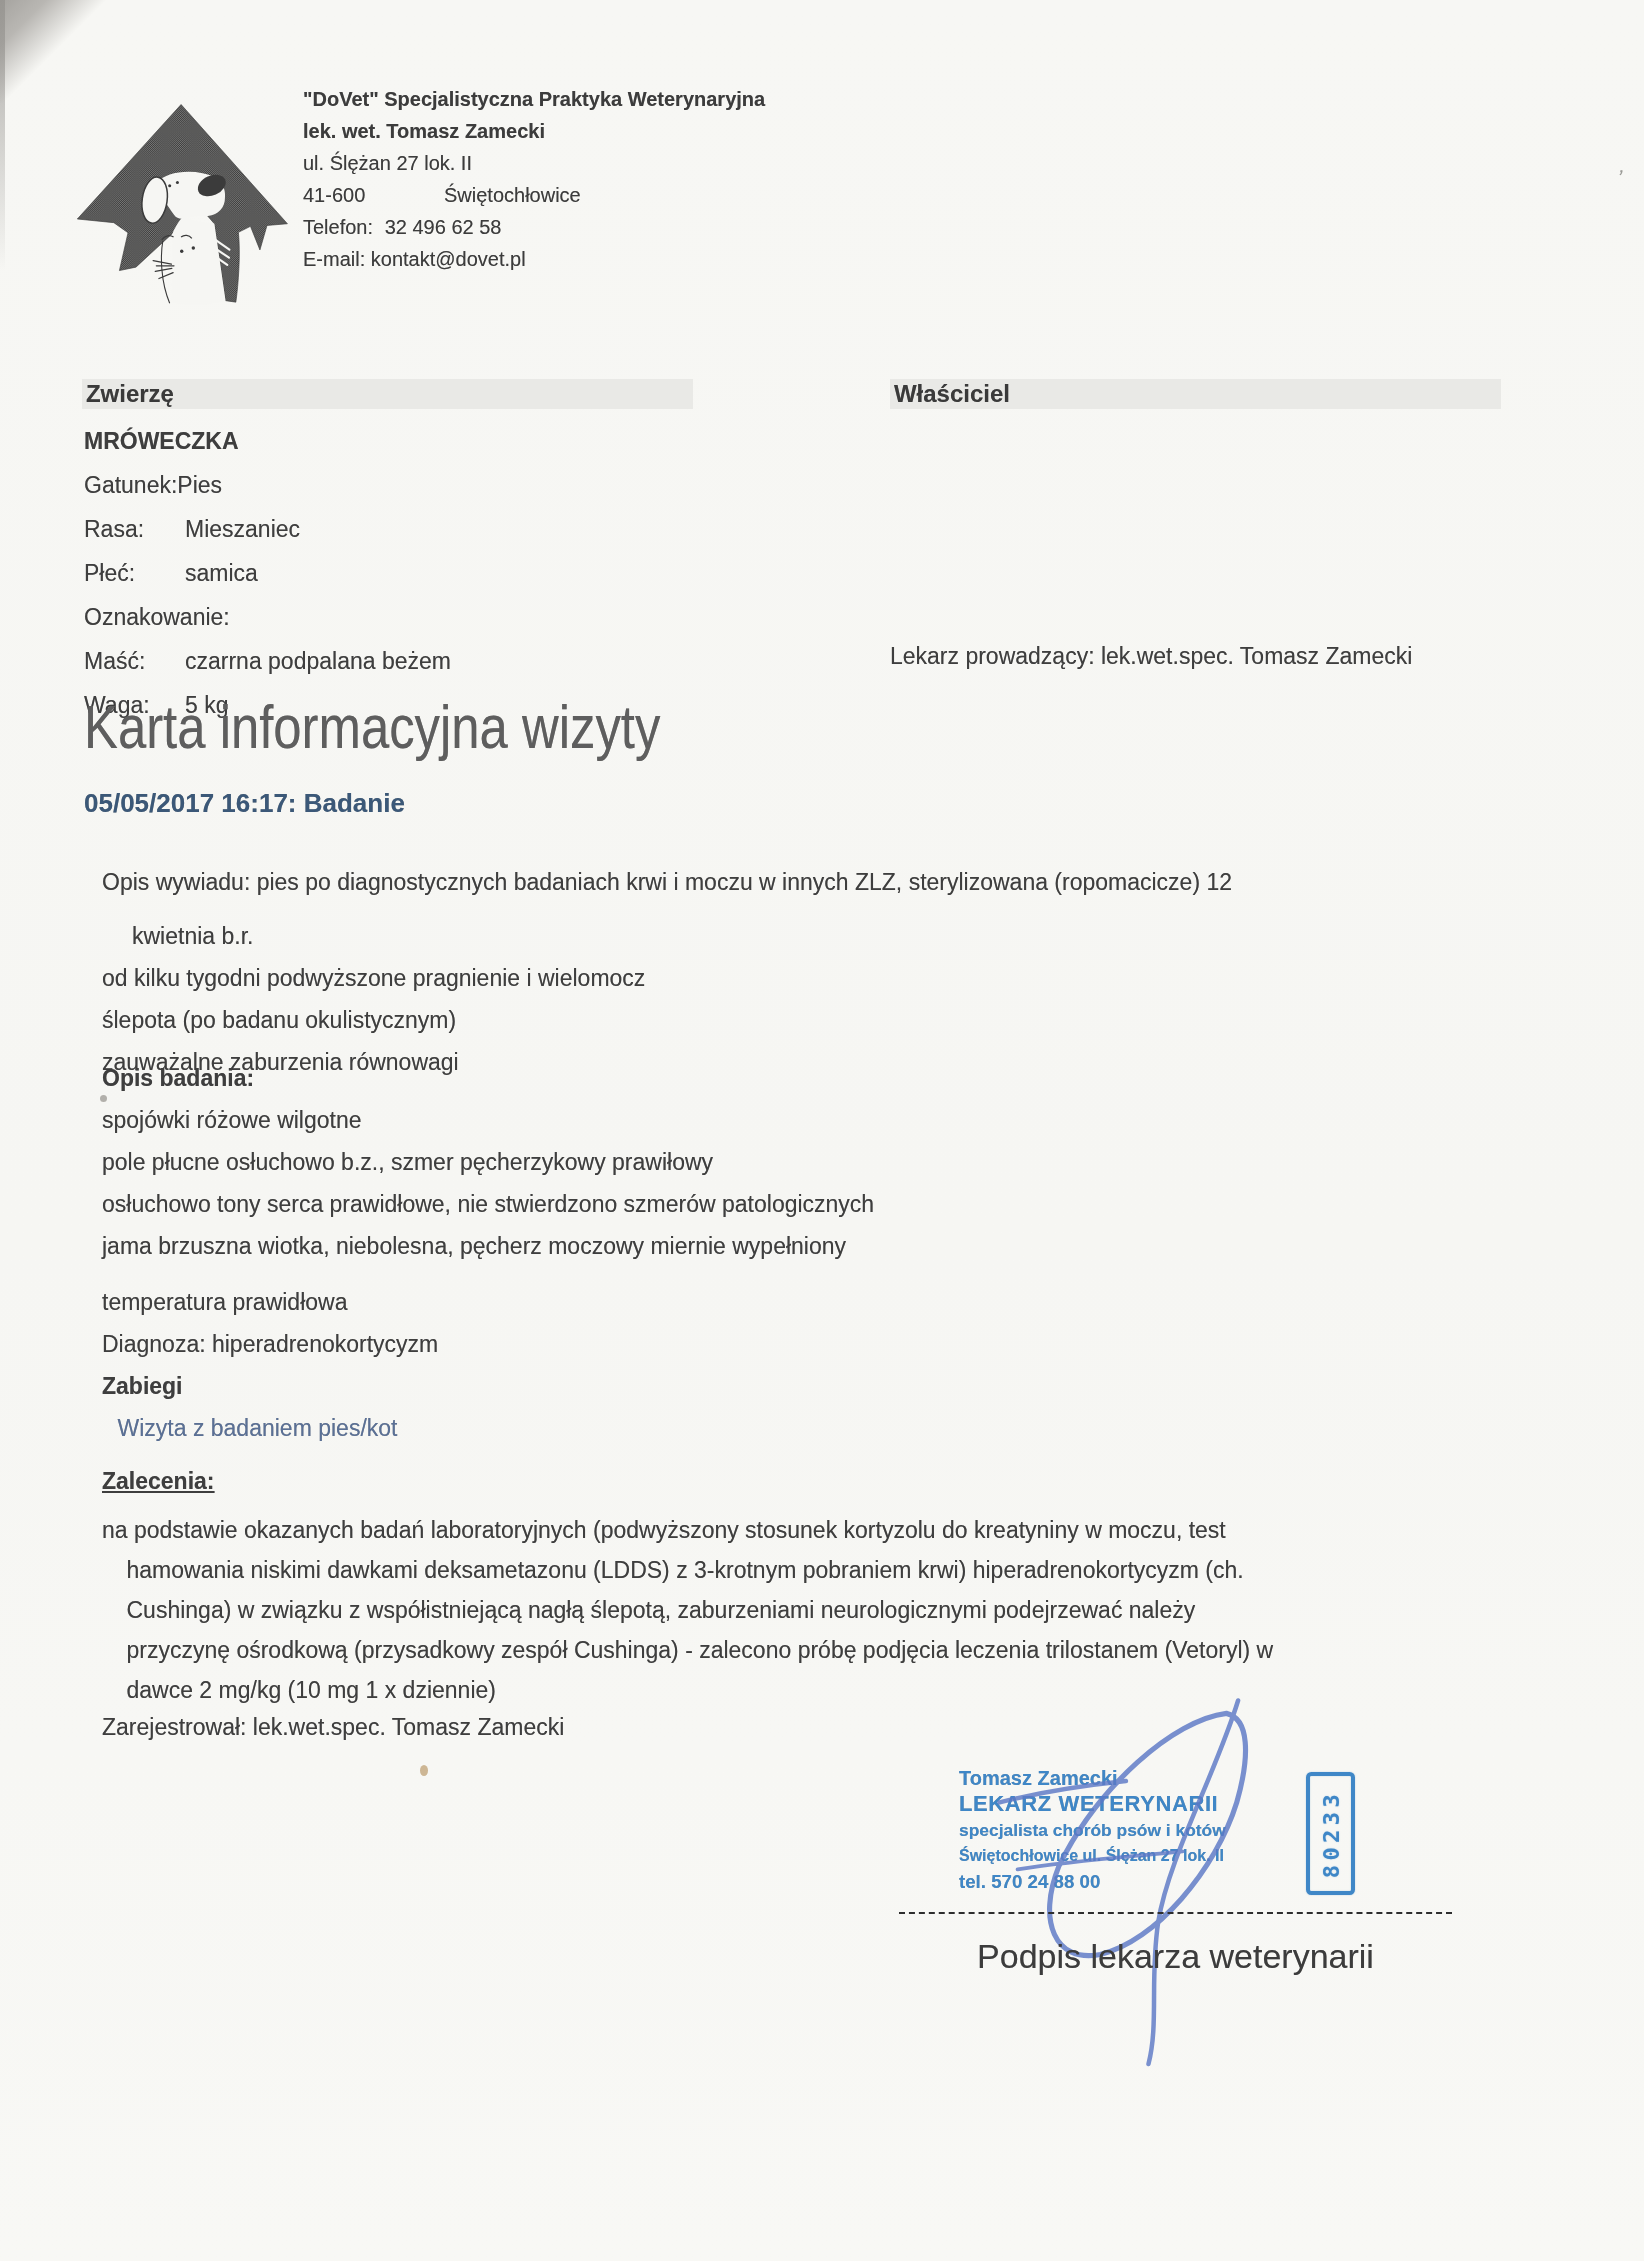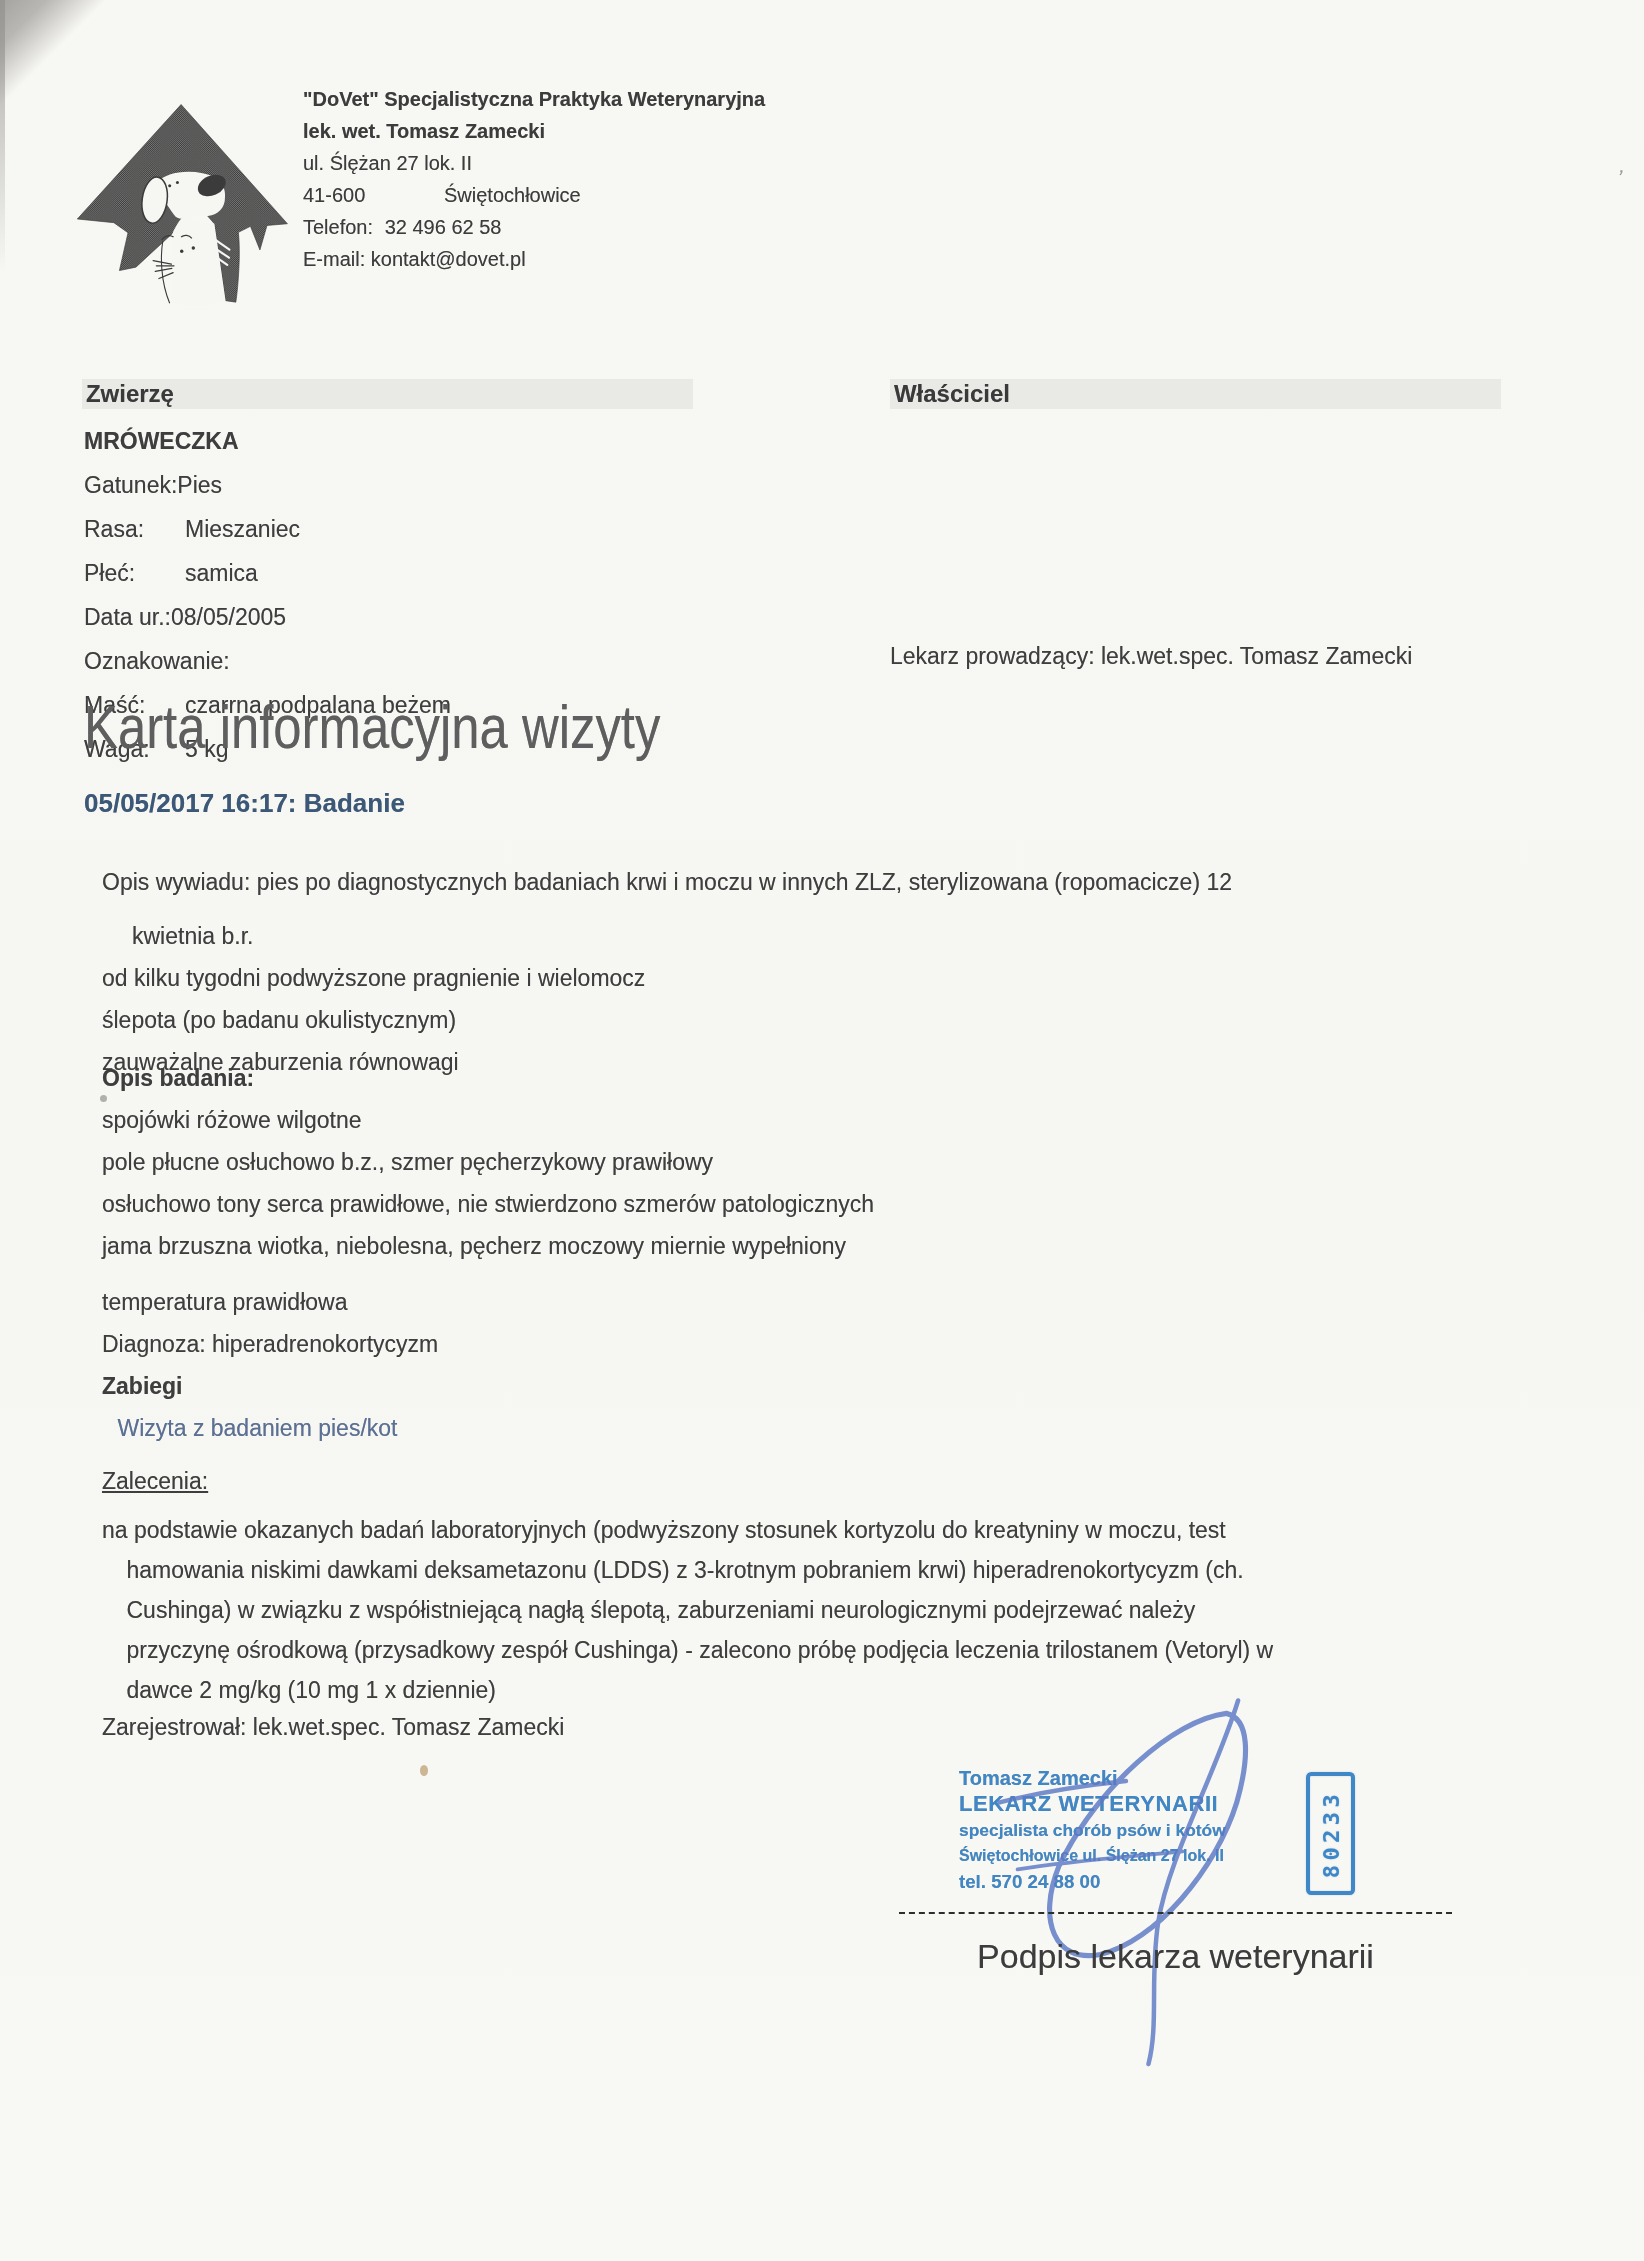--- a/index.html
+++ b/index.html
@@ -36,21 +36,21 @@
   .doc-title{position:absolute;left:84px;top:691px;font-size:62px;color:#5e5e5e;
              transform:scaleX(.82);transform-origin:left top;letter-spacing:0px;}
   .visit-heading{position:absolute;left:84px;top:788px;font-size:26px;font-weight:bold;color:#3b5878;}
 
   
   .block{position:absolute;left:102px;font-size:23px;line-height:42px;}
   .blk-interview{top:861px;}
   .blk-exam{top:1057px;}
   .blk-mid{top:1281px;}
   .blk-reco{top:1510px;line-height:40px;}
-  .reco-heading{position:absolute;left:102px;top:1468px;font-size:23px;font-weight:normal;text-decoration:underline;}
+  .reco-heading{position:absolute;left:102px;top:1468px;font-size:23px;font-weight:bold;text-decoration:underline;}
   .bold{font-weight:bold;}
   .ind1{margin-left:30px;margin-top:12px;}
   .ind2{margin-left:24.5px;}
   .proc{color:#5a7096;margin-left:15.5px;}
   .registered{position:absolute;left:102px;top:1714px;font-size:23px;}
 
   
   .stamp{position:absolute;left:959px;top:1765px;width:387px;text-align:left;
          color:#3f87c7;font-weight:bold;line-height:26px;
          text-shadow:0 0 1.3px rgba(63,135,199,.45);}
@@ -143,21 +143,20 @@
   </div>
 
   <div class="secbar bar-animal txt">Zwierzę</div>
   <div class="secbar bar-owner txt">Właściciel</div>
 
   <div class="animal">
     <div class="txt name">MRÓWECZKA</div>
     <div class="txt">Gatunek:Pies</div>
     <div class="txt"><span class="lbl">Rasa:</span><span>Mieszaniec</span></div>
     <div class="txt"><span class="lbl">Płeć:</span><span>samica</span></div>
-    <div class="txt">Data ur.:08/05/2005</div>
     <div class="txt">Oznakowanie:</div>
     <div class="txt"><span class="lbl">Maść:</span><span>czarrna podpalana beżem</span></div>
     <div class="txt"><span class="lbl">Waga:</span><span>5 kg</span></div>
   </div>
 
   <div class="attending txt">Lekarz prowadzący: lek.wet.spec. Tomasz Zamecki</div>
 
   <div class="doc-title txt">Karta informacyjna wizyty</div>
 
   <div class="visit-heading txt">05/05/2017 16:17: Badanie</div>

